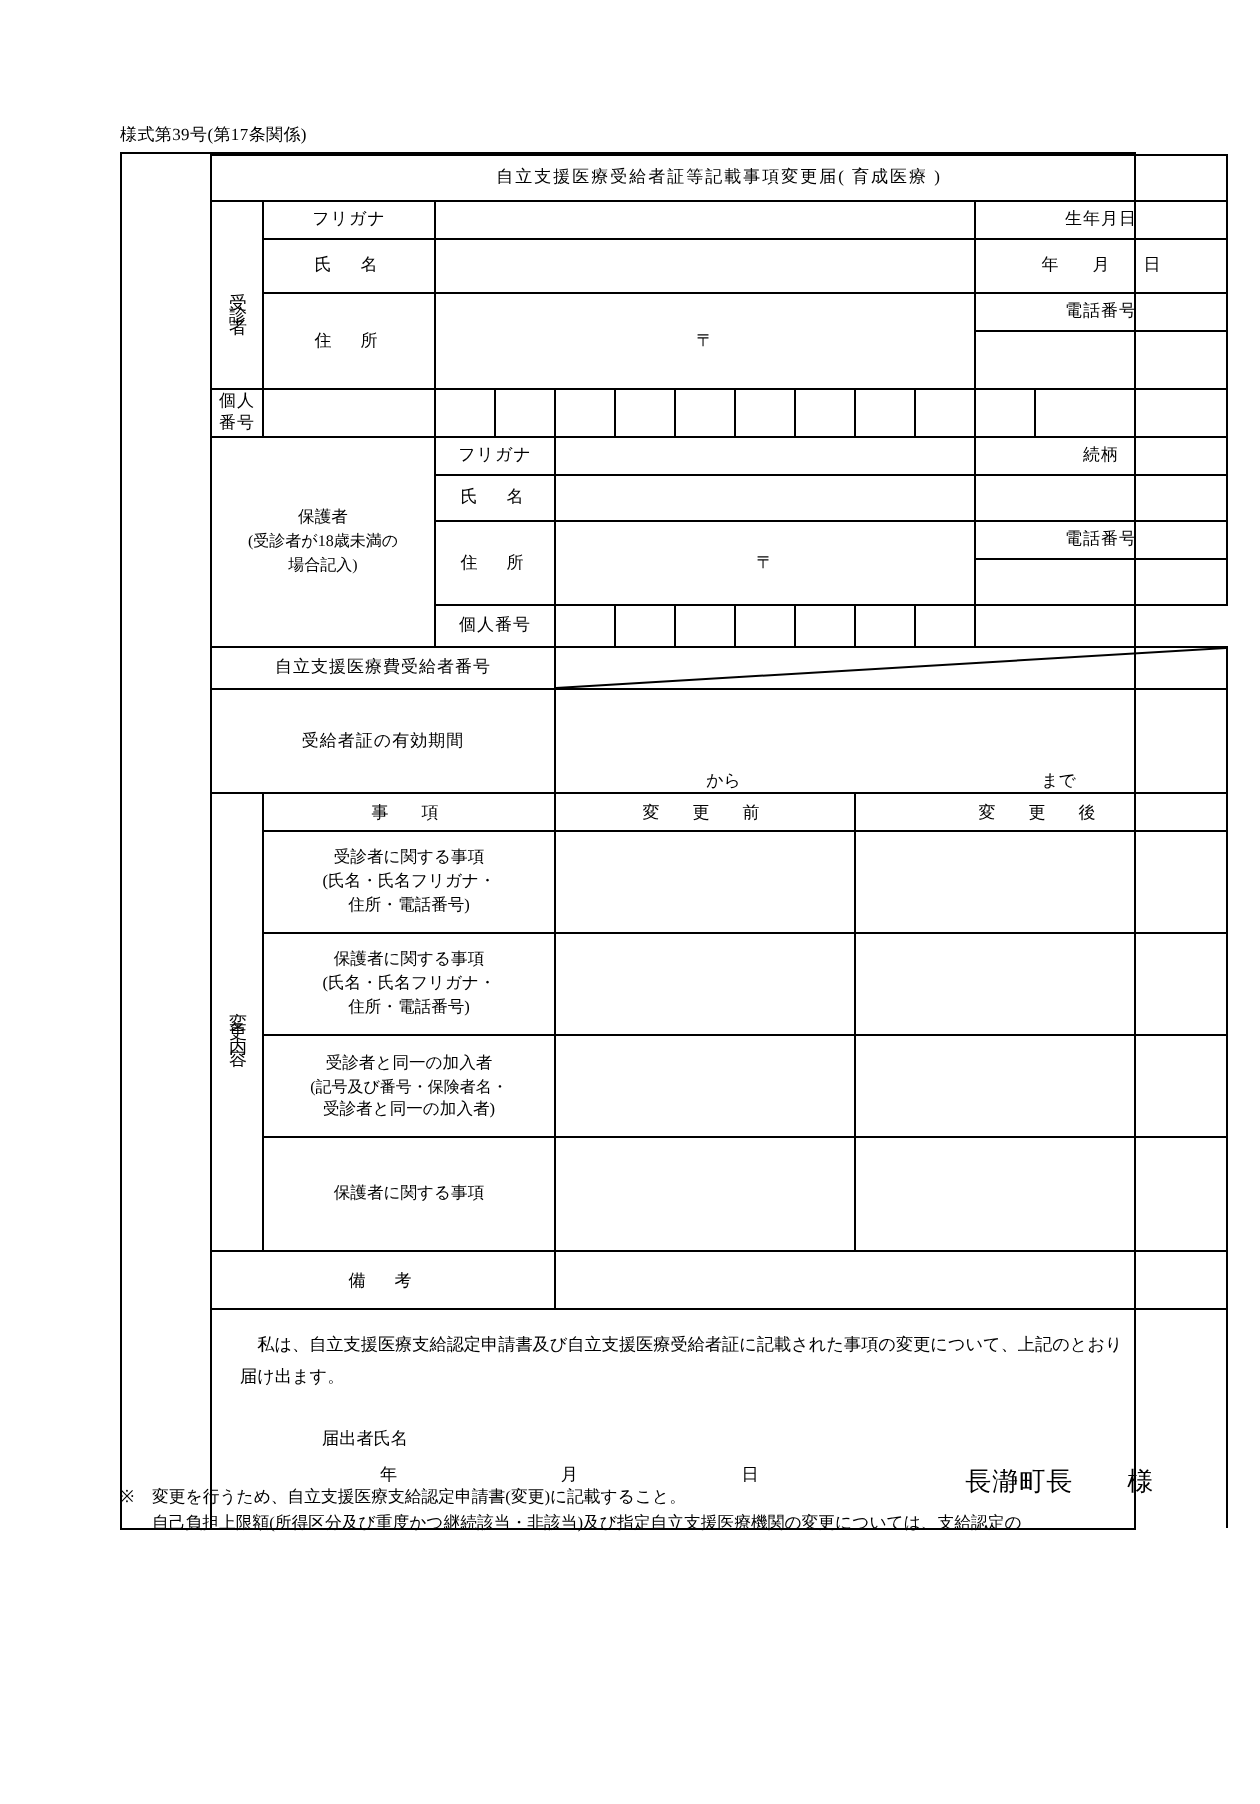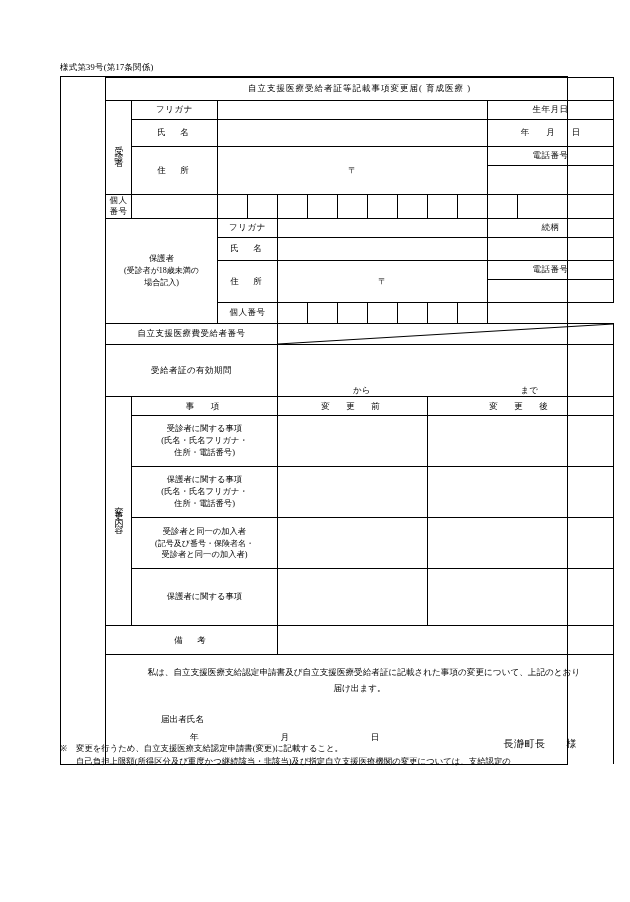--- a/index.html
+++ b/index.html
@@ -116,21 +116,21 @@
     flex: 1;
     text-align: center;
   }
   .diag {
     position: relative;
   }
   .statement {
     padding: 10px 14px 6px 14px;
     font-size: 8.6px;
     line-height: 1.8;
-    text-align: center;
+    text-align: left;
   }
   .statement p {
     margin: 0;
   }
   .sig-block {
     padding: 8px 14px 14px 14px;
     font-size: 8.6px;
     line-height: 2.1;
     text-align: left;
     position: relative;
@@ -141,21 +141,21 @@
     margin-left: 41px;
   }
   .sig-date {
     margin-left: 70px;
     letter-spacing: 14px;
   }
   .mayor {
     position: absolute;
     right: 36px;
     bottom: 10px;
-    font-size: 10px;
+    font-size: 13px;
     letter-spacing: 0.5px;
     margin-left: 46px;
   }
   .footnote {
     position: absolute;
     left: 60px;
     top: 742px;
     width: 512px;
     font-size: 8.4px;
     line-height: 1.55;

